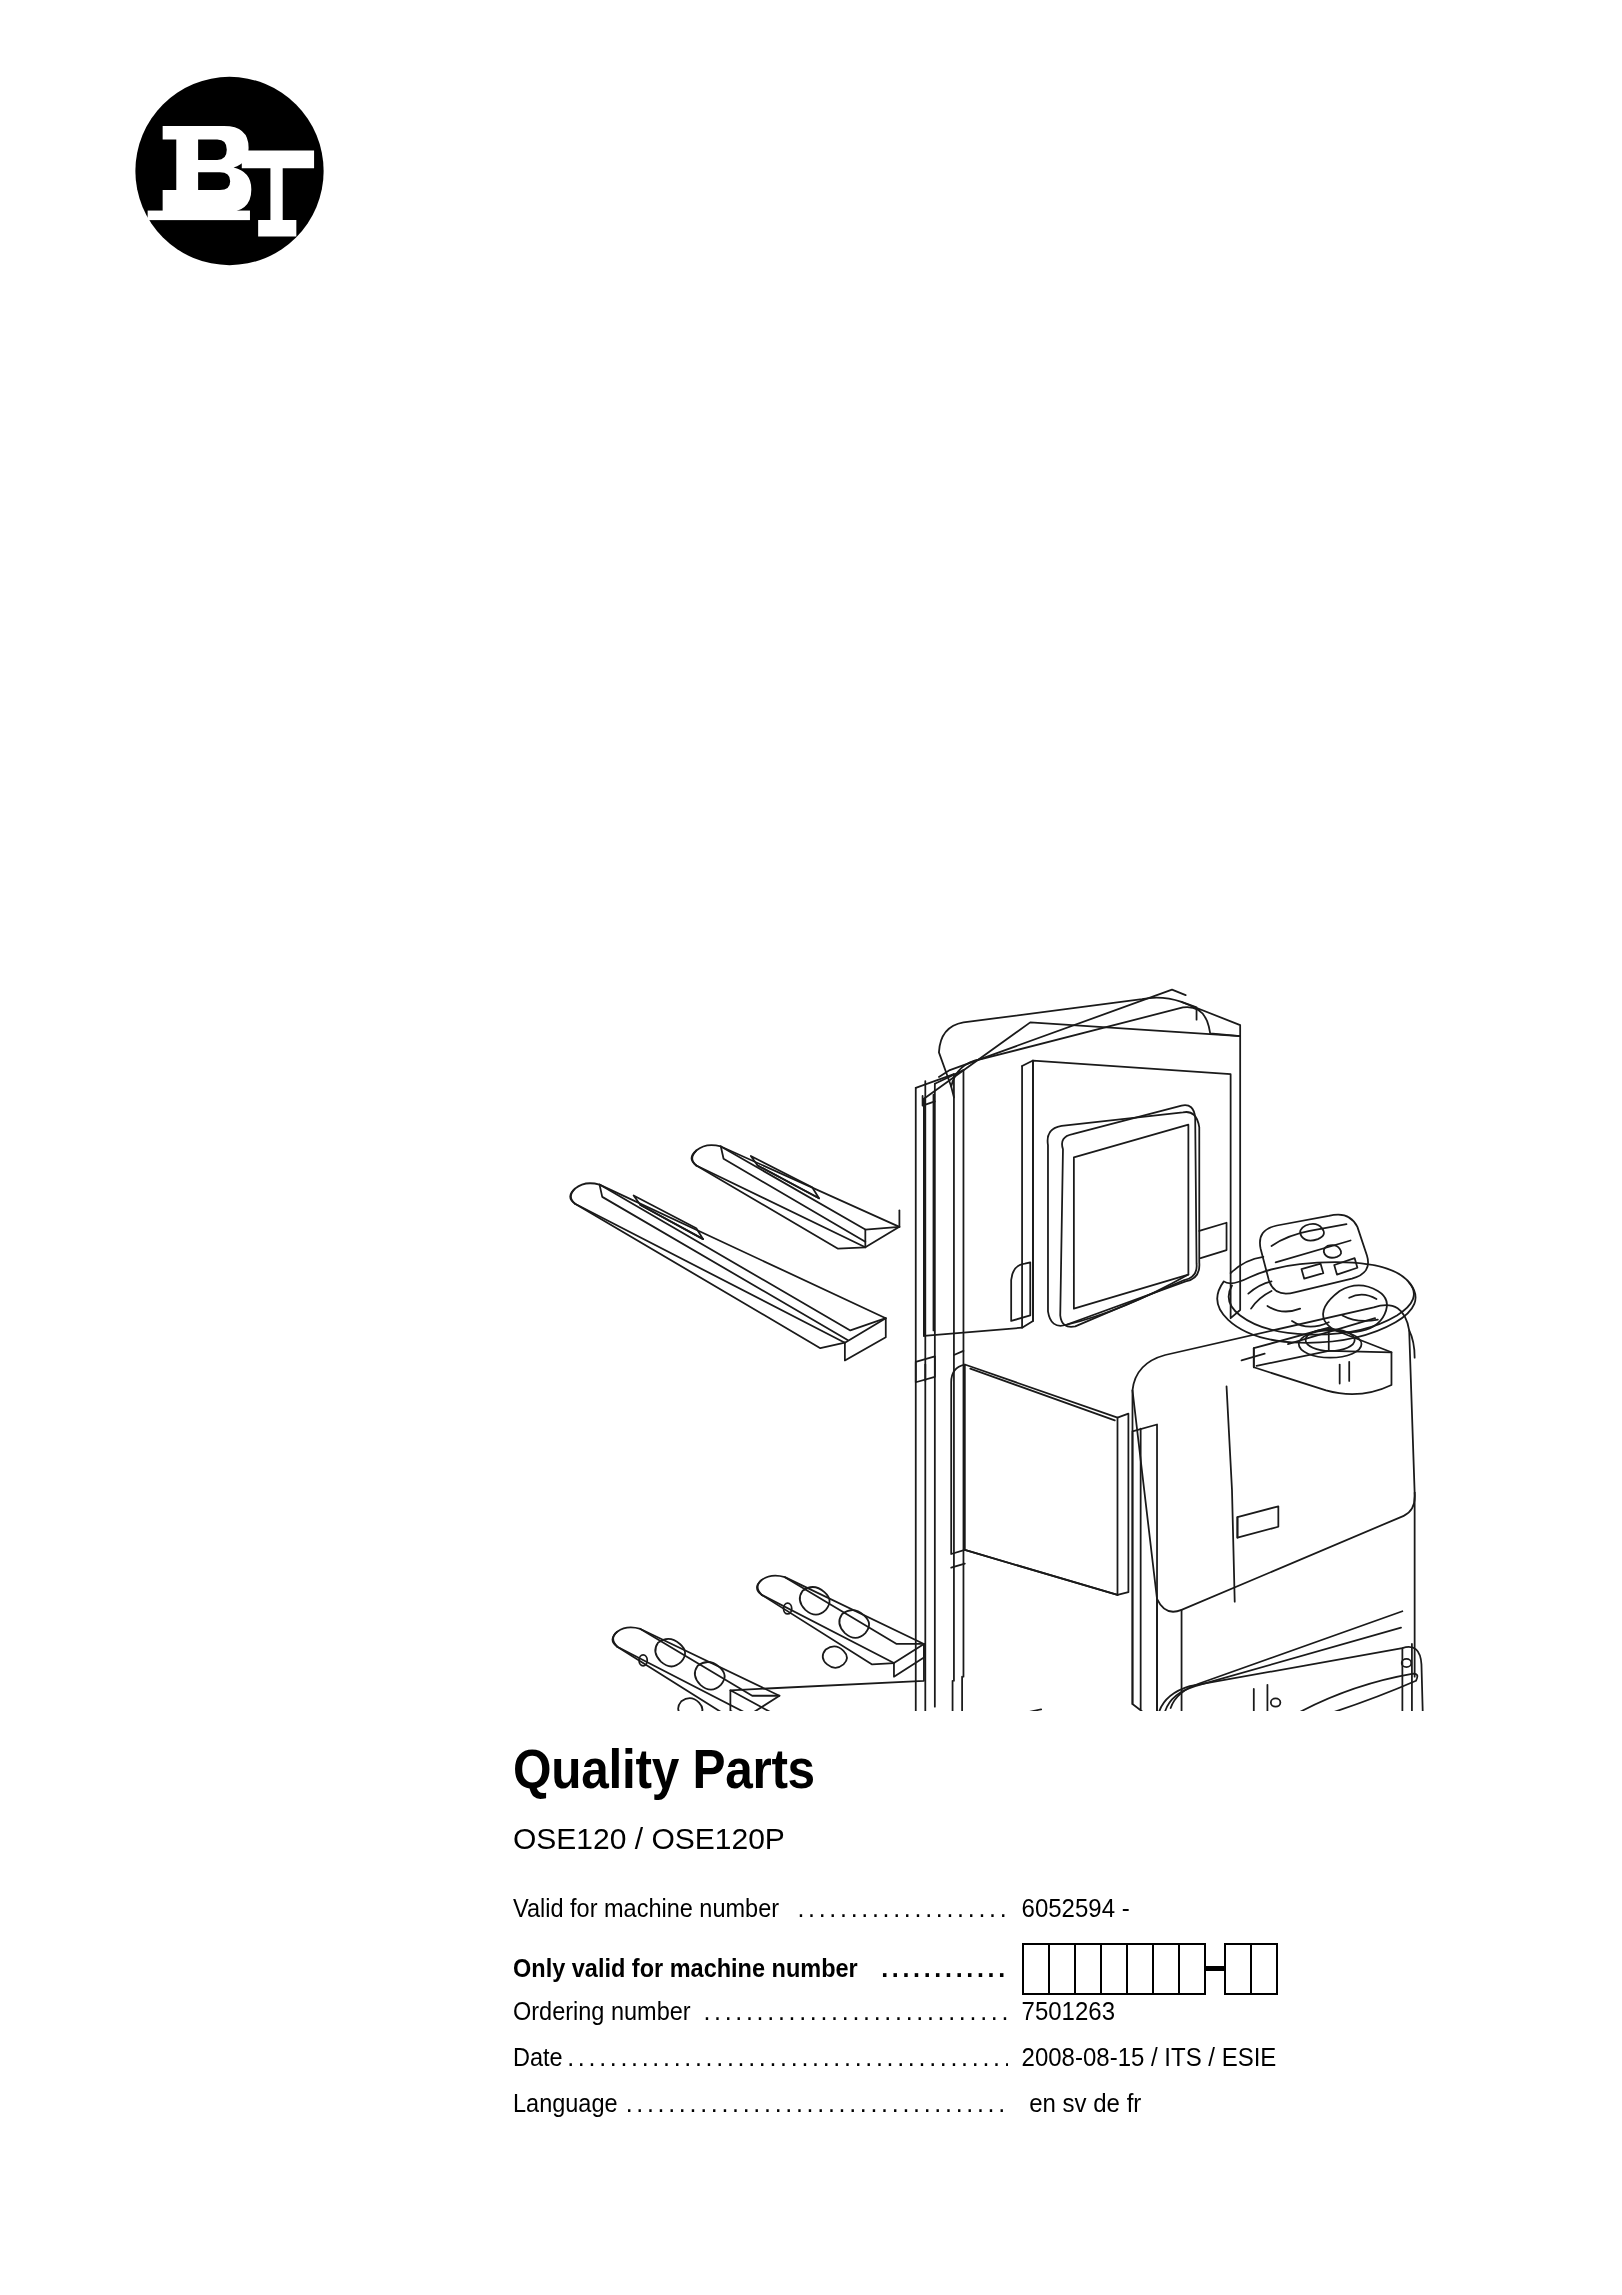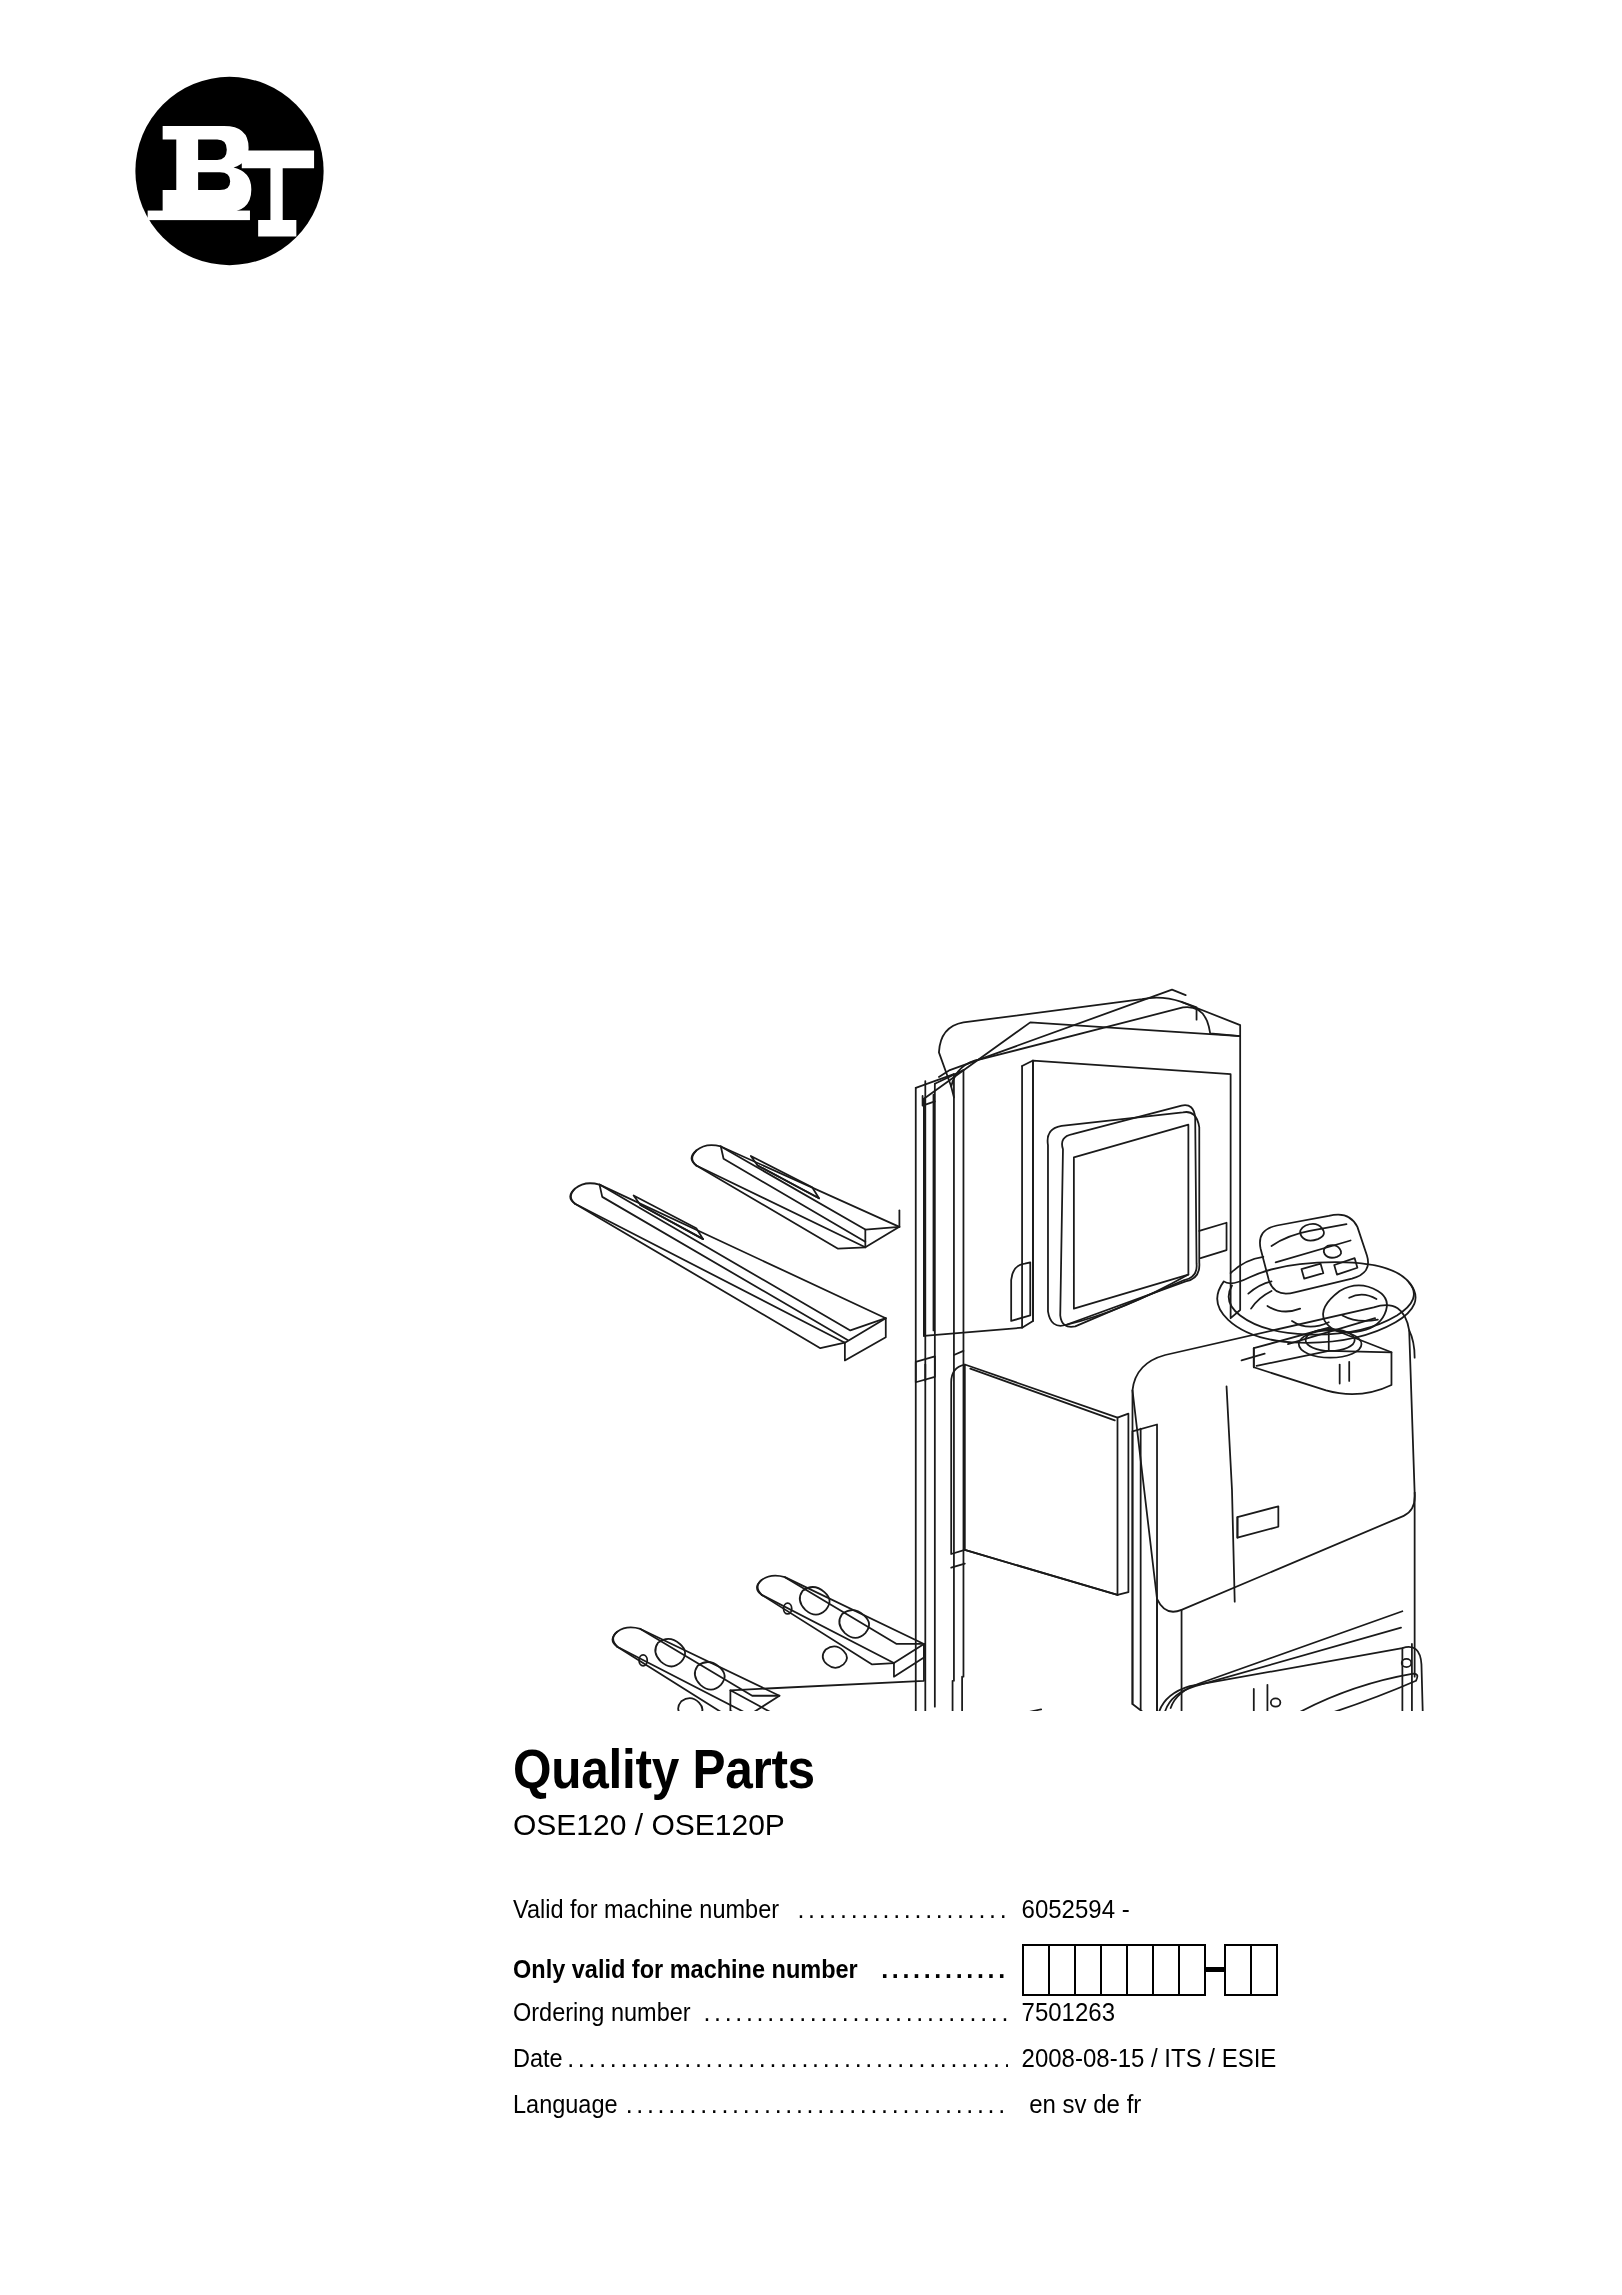--- a/index.html
+++ b/index.html
@@ -29,25 +29,25 @@
     line-height:65px;
     letter-spacing:-0.3px;
     transform:scaleX(0.90);
     transform-origin:left center;
     white-space:nowrap;
   }
 
   #model-line {
     font-size:30px;
     line-height:38px;
-    margin-top:4px;
-    white-space:nowrap;
-  }
-
-  #spec-table { margin-top:51px; }
+    margin-top:18px;
+    white-space:nowrap;
+  }
+
+  #spec-table { margin-top:36px; }
 
   .spec-row {
     display:flex;
     align-items:baseline;
     height:46px;
     font-size:25px;
   }
   .spec-row.boxes-row { align-items:center; height:57px;font-weight:bold; }
 
   .spec-label {

